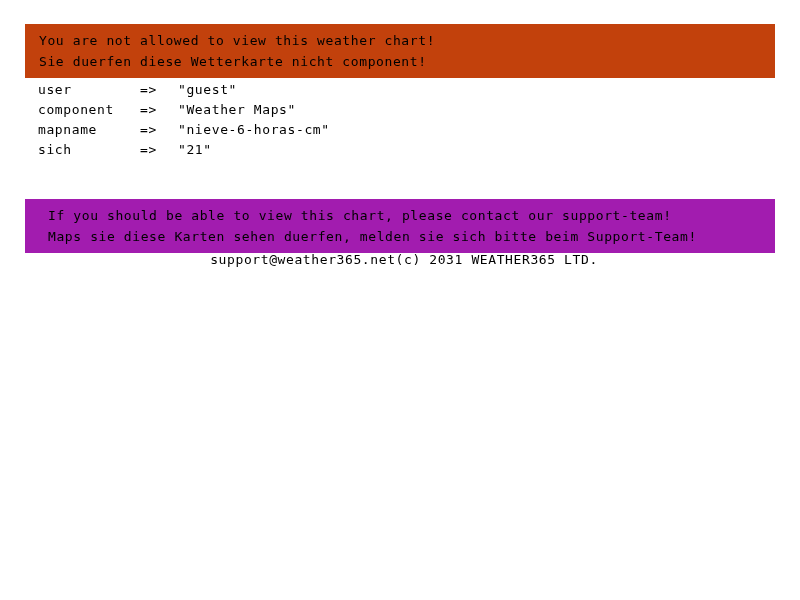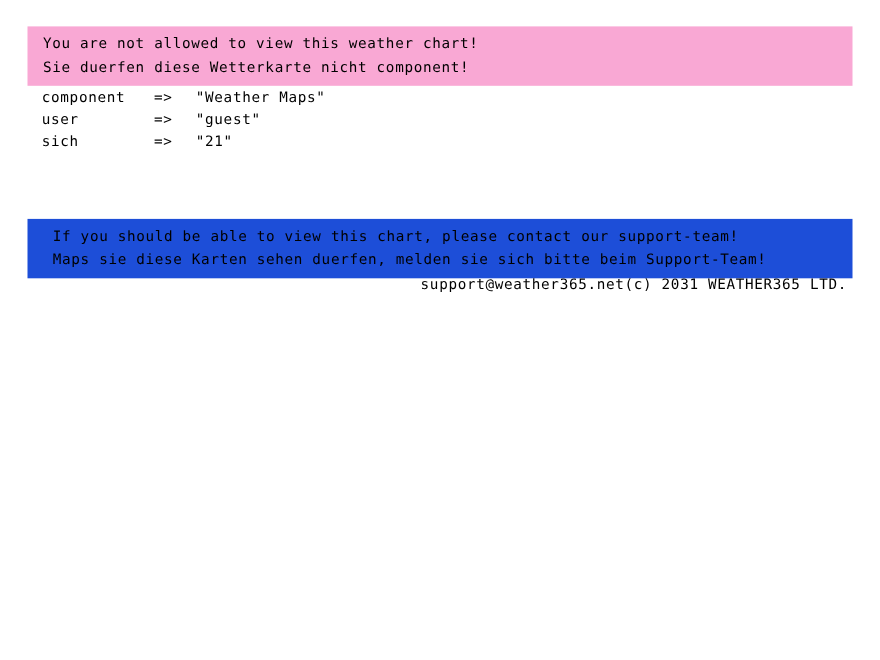--- a/index.html
+++ b/index.html
@@ -22,25 +22,25 @@
   }
   .banner {
     position: absolute;
     left: 25px;
     width: 750px;
     box-sizing: border-box;
     padding: 6px 14px;
   }
   .banner-error {
     top: 24px;
-    background: #f9a8d4;
+    background: #c2410c;
   }
   .banner-info {
     top: 199px;
-    background: #1d4ed8;
+    background: #a21caf;
     padding-left: 23px;
   }
   .banner-line {
     font-size: 13px;
     line-height: 21px;
     white-space: pre;
     letter-spacing: 0.6px;
   }
   .params {
     position: absolute;
@@ -57,21 +57,21 @@
     vertical-align: top;
   }
   .params td.key { width: 102px; }
   .params td.arrow { width: 38px; }
   .footer {
     position: absolute;
     top: 251px;
     left: 38px;
     width: 732px;
     display: flex;
-    justify-content: flex-end;
+    justify-content: center;
   }
   .footer span {
     font-size: 13px;
     line-height: 18px;
     white-space: pre;
     letter-spacing: 0.6px;
   }
 </style>
 </head>
 <body>
@@ -79,28 +79,33 @@
 <div class="page">
 
   <div class="banner banner-error">
     <div class="banner-line">You are not allowed to view this weather chart!</div>
     <div class="banner-line">Sie duerfen diese Wetterkarte nicht component!</div>
   </div>
 
   <table class="params">
     <tbody>
       <tr>
+        <td class="key">user</td>
+        <td class="arrow">=&gt;</td>
+        <td class="value">"guest"</td>
+      </tr>
+      <tr>
         <td class="key">component</td>
         <td class="arrow">=&gt;</td>
         <td class="value">"Weather Maps"</td>
       </tr>
       <tr>
-        <td class="key">user</td>
+        <td class="key">mapname</td>
         <td class="arrow">=&gt;</td>
-        <td class="value">"guest"</td>
+        <td class="value">"nieve-6-horas-cm"</td>
       </tr>
       <tr>
         <td class="key">sich</td>
         <td class="arrow">=&gt;</td>
         <td class="value">"21"</td>
       </tr>
     </tbody>
   </table>
 
   <div class="banner banner-info">

